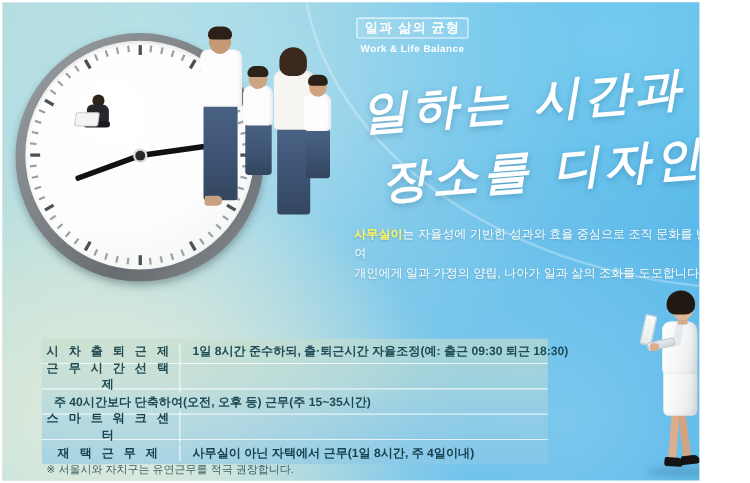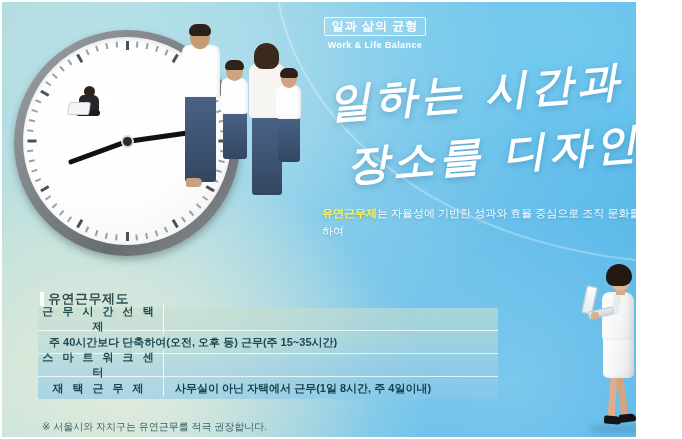--- a/index.html
+++ b/index.html
@@ -287,26 +287,30 @@
 
   <div class="badge">
     <span class="kr">일과 삶의 균형</span>
     <span class="en">Work &amp; Life Balance</span>
   </div>
 
   <div class="calli calli-1">일하는 시간과</div>
   <div class="calli calli-2">장소를 디자인 하라</div>
 
   <div class="desc">
-    <span class="hl">유연근무제</span><span>는 자율성에 기반한 성과와 효율 중심으로 조직 문화를 변화하여</span><br>
-  </div>
-
-  <div class="tbl-title">유연근무제도</div>
+    <span class="hl">사무실이</span><span>는 자율성에 기반한 성과와 효율 중심으로 조직 문화를 변화하여</span><br>
+    <span>개인에게 일과 가정의 양립, 나아가 일과 삶의 조화를 도모합니다</span>
+  </div>
+
 
   <div class="table">
+    <div class="row">
+      <div class="cell-k">시 차 출 퇴 근 제</div>
+      <div class="cell-v">1일 8시간 준수하되, 출·퇴근시간 자율조정(예: 출근 09:30 퇴근 18:30)</div>
+    </div>
     <div class="row">
       <div class="cell-k">근 무 시 간 선 택 제</div>
     </div>
     <div class="row">
       <div class="cell-v">주 40시간보다 단축하여(오전, 오후 등) 근무(주 15~35시간)</div>
     </div>
     <div class="row">
       <div class="cell-k">스 마 트 워 크 센 터</div>
     </div>
     <div class="row">

